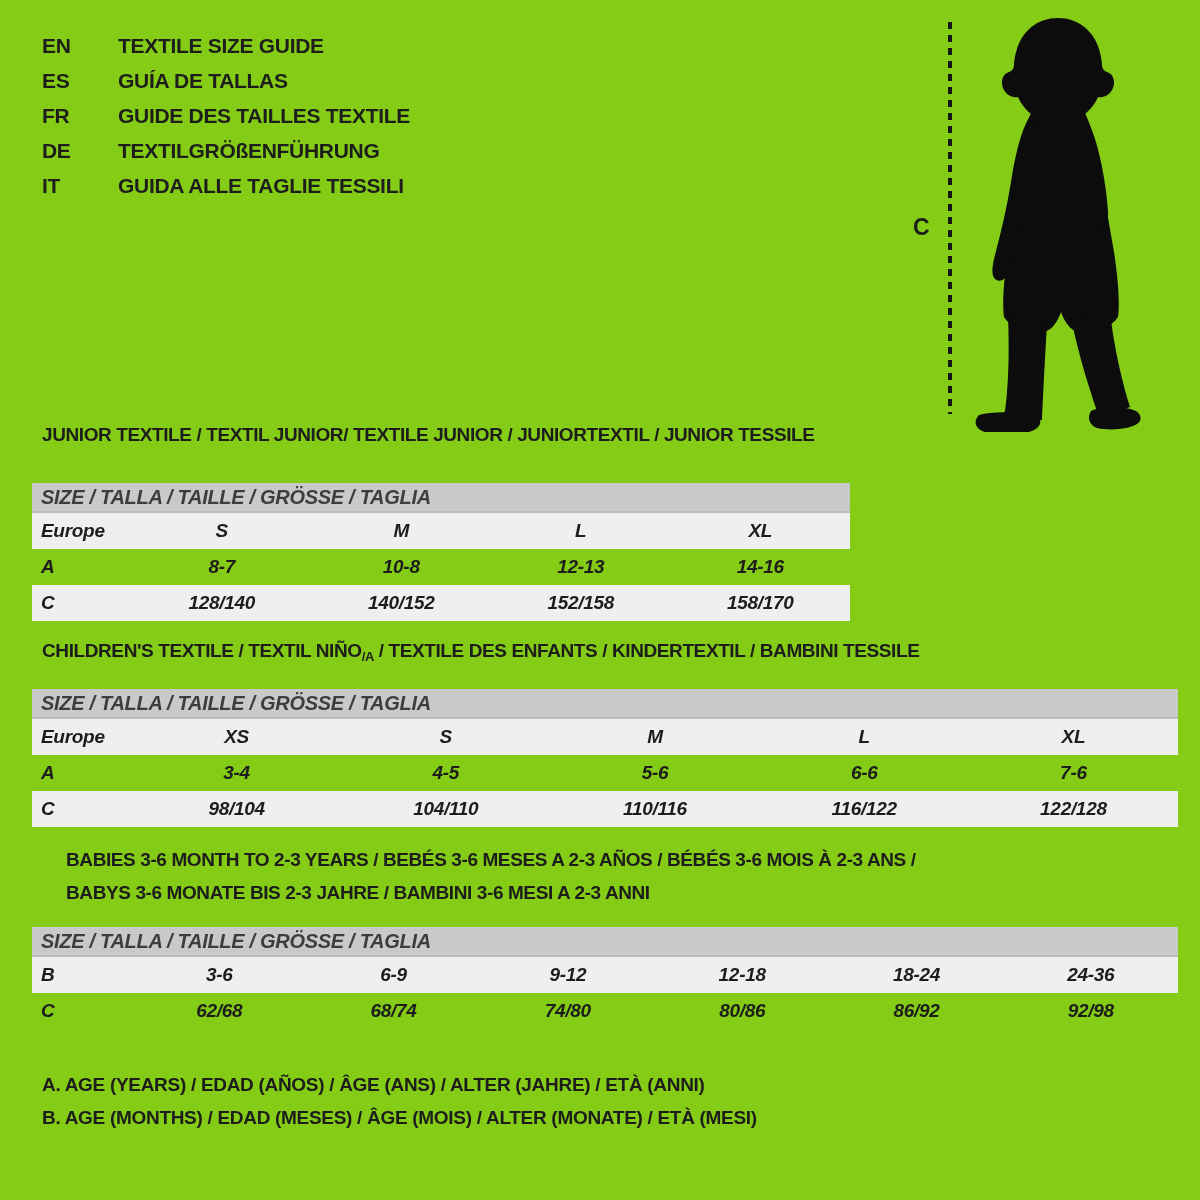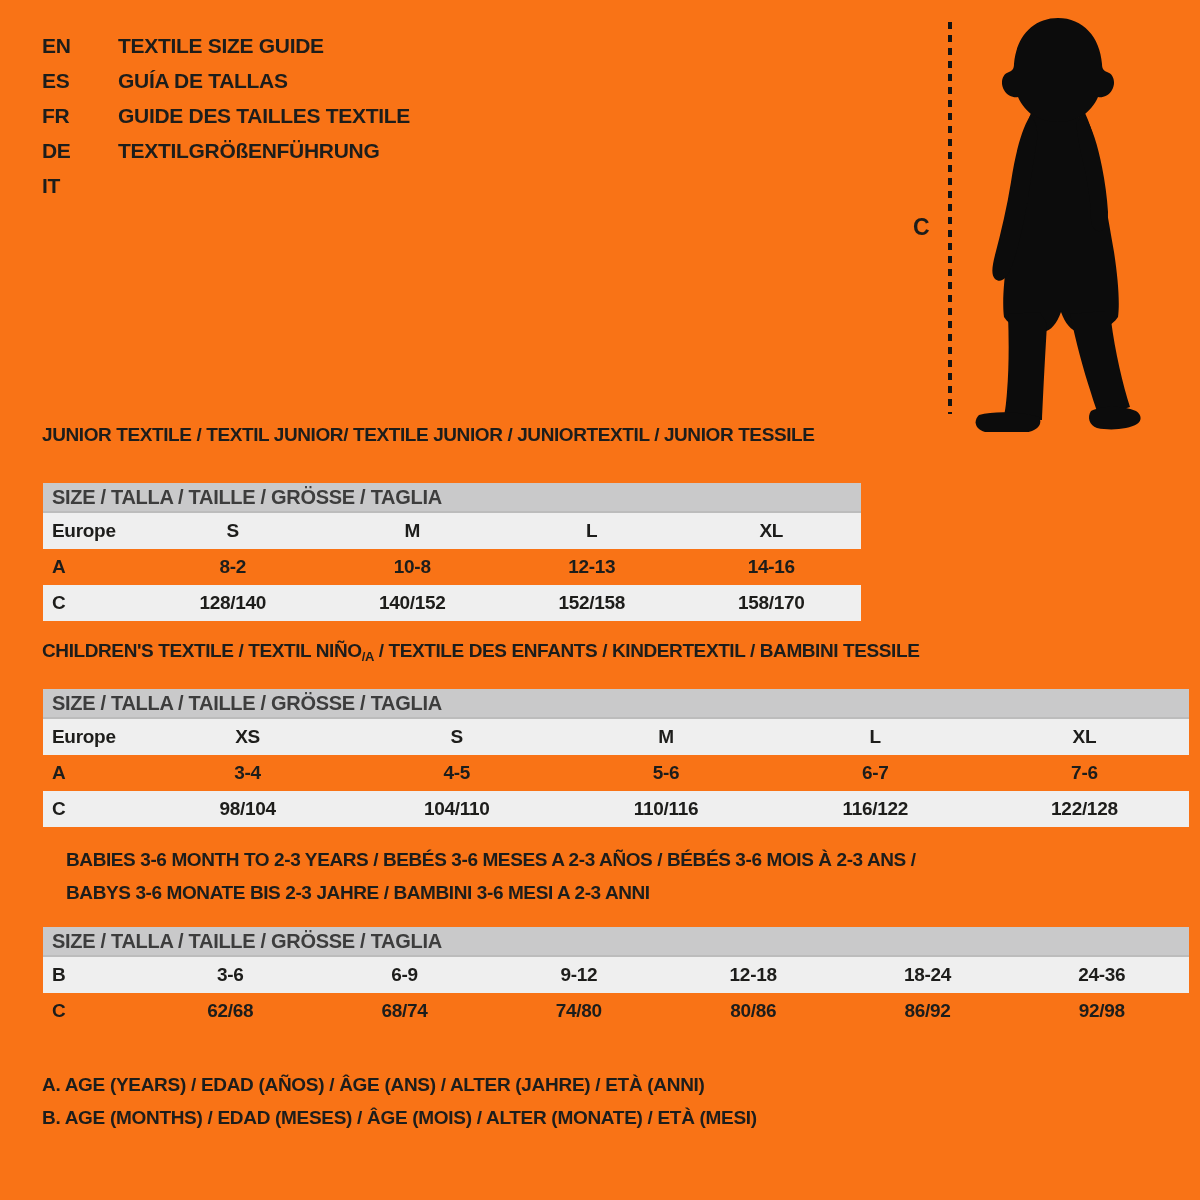--- a/index.html
+++ b/index.html
@@ -1,38 +1,38 @@
 <!DOCTYPE html>
 <html><head>
 <meta charset="utf-8">
 <style>
   html,body { margin:0; padding:0; background:#ffffff; }
   #page {
-    position:relative; width:1200px; height:1200px; background:#f97316;
+    position:relative; width:1200px; height:1200px; background:#84cc16;
     font-family:"Liberation Sans", sans-serif; color:#1d1d1b; overflow:hidden;
   }
   
   .lang-block { position:absolute; left:42px; top:28px; }
   .lang-row { display:flex; height:35px; align-items:center;
               font-weight:700; font-size:21px; letter-spacing:-0.3px; }
   .lang-code { width:76px; }
   
   .figure-line { position:absolute; left:948px; top:22px; width:4px; height:392px;
     background:repeating-linear-gradient(to bottom, #141414 0 7px, transparent 7px 13px); }
   .figure-c { position:absolute; left:913px; top:214px; font-size:23px; font-weight:700; }
   .figure-svg { position:absolute; left:970px; top:16px; }
   
   .section-title { position:absolute; left:42px; font-size:19px; font-weight:700;
                    letter-spacing:-0.4px; white-space:nowrap; }
   .title-junior   { top:424px; }
   .title-children { top:640px; }
   .title-babies   { top:843px; line-height:33px;margin-left:24px; }
   .sub-small { font-size:13px; vertical-align:-4px; letter-spacing:-0.4px; }
   
-  .size-table { position:absolute; left:43px; }
+  .size-table { position:absolute; left:32px;font-style:italic; }
   .tbl-junior   { top:483px; width:818px; }
   .tbl-children { top:689px; width:1146px; }
   .tbl-babies   { top:927px; width:1146px; }
   .bar { height:30px; background:#c9c9ca; display:flex; align-items:center;
          padding-left:9px; font-size:20px; font-weight:700; color:#3d3d3d;
          letter-spacing:-0.3px; border-bottom:2px solid #bcbcbc; box-sizing:border-box; }
   .t-row { display:grid; height:36px; align-items:center; font-size:19px;
            font-weight:700; letter-spacing:-0.3px; }
   .t-row:nth-of-type(even) { background:#efefef; }
   .cols4 { grid-template-columns:100px repeat(4,1fr); }
@@ -61,20 +61,21 @@
     <div class="lang-row">
       <span class="lang-code">FR</span>
       <span class="lang-label">GUIDE DES TAILLES TEXTILE</span>
     </div>
     <div class="lang-row">
       <span class="lang-code">DE</span>
       <span class="lang-label">TEXTILGRÖßENFÜHRUNG</span>
     </div>
     <div class="lang-row">
       <span class="lang-code">IT</span>
+      <span class="lang-label">GUIDA ALLE TAGLIE TESSILI</span>
     </div>
   </div>
 
   <div class="figure-line"></div>
   <div class="figure-c">C</div>
   <svg class="figure-svg" width="176" height="416" viewBox="0 0 176 416" aria-hidden="true">
     <g fill="#0c0c0c">
       <path d="M88,2 C63,2 46,21 44,48 C44,53 42,55 39,56 C32,58 30,67 34,74 C37,80 44,82 48,81 C55,97 70,107 88,107 C106,107 121,97 128,81 C132,82 139,80 142,74 C146,67 144,58 137,56 C134,55 132,53 132,48 C130,21 113,2 88,2 Z"></path>
       <path d="M61,97 C75,109 101,109 115,97 C123,114 129,140 133,170 C136,192 140,212 144,236 C148,262 150,287 148,301 C141,312 123,318 109,316 C101,315 95,307 91,296 C87,307 81,315 73,316 C59,318 41,312 34,301 C32,287 34,262 38,236 C42,212 46,192 49,170 C53,140 53,114 61,97 Z"></path>
       <path d="M60,100 C51,114 45,140 41,166 C37,191 31,216 25,239 C22,251 21,259 25,263 C31,268 37,262 41,252 C47,237 51,219 55,199 C59,177 63,148 67,124 C68,113 66,105 60,100 Z"></path>
@@ -91,21 +92,21 @@
     <div class="bar">SIZE / TALLA / TAILLE / GRÖSSE / TAGLIA</div>
     <div class="t-row cols4">
       <span class="cell lbl">Europe</span>
       <span class="cell">S</span>
       <span class="cell">M</span>
       <span class="cell">L</span>
       <span class="cell">XL</span>
     </div>
     <div class="t-row cols4">
       <span class="cell lbl">A</span>
-      <span class="cell">8-2</span>
+      <span class="cell">8-7</span>
       <span class="cell">10-8</span>
       <span class="cell">12-13</span>
       <span class="cell">14-16</span>
     </div>
     <div class="t-row cols4">
       <span class="cell lbl">C</span>
       <span class="cell">128/140</span>
       <span class="cell">140/152</span>
       <span class="cell">152/158</span>
       <span class="cell">158/170</span>
@@ -123,21 +124,21 @@
       <span class="cell">S</span>
       <span class="cell">M</span>
       <span class="cell">L</span>
       <span class="cell">XL</span>
     </div>
     <div class="t-row cols5">
       <span class="cell lbl">A</span>
       <span class="cell">3-4</span>
       <span class="cell">4-5</span>
       <span class="cell">5-6</span>
-      <span class="cell">6-7</span>
+      <span class="cell">6-6</span>
       <span class="cell">7-6</span>
     </div>
     <div class="t-row cols5">
       <span class="cell lbl">C</span>
       <span class="cell">98/104</span>
       <span class="cell">104/110</span>
       <span class="cell">110/116</span>
       <span class="cell">116/122</span>
       <span class="cell">122/128</span>
     </div>

